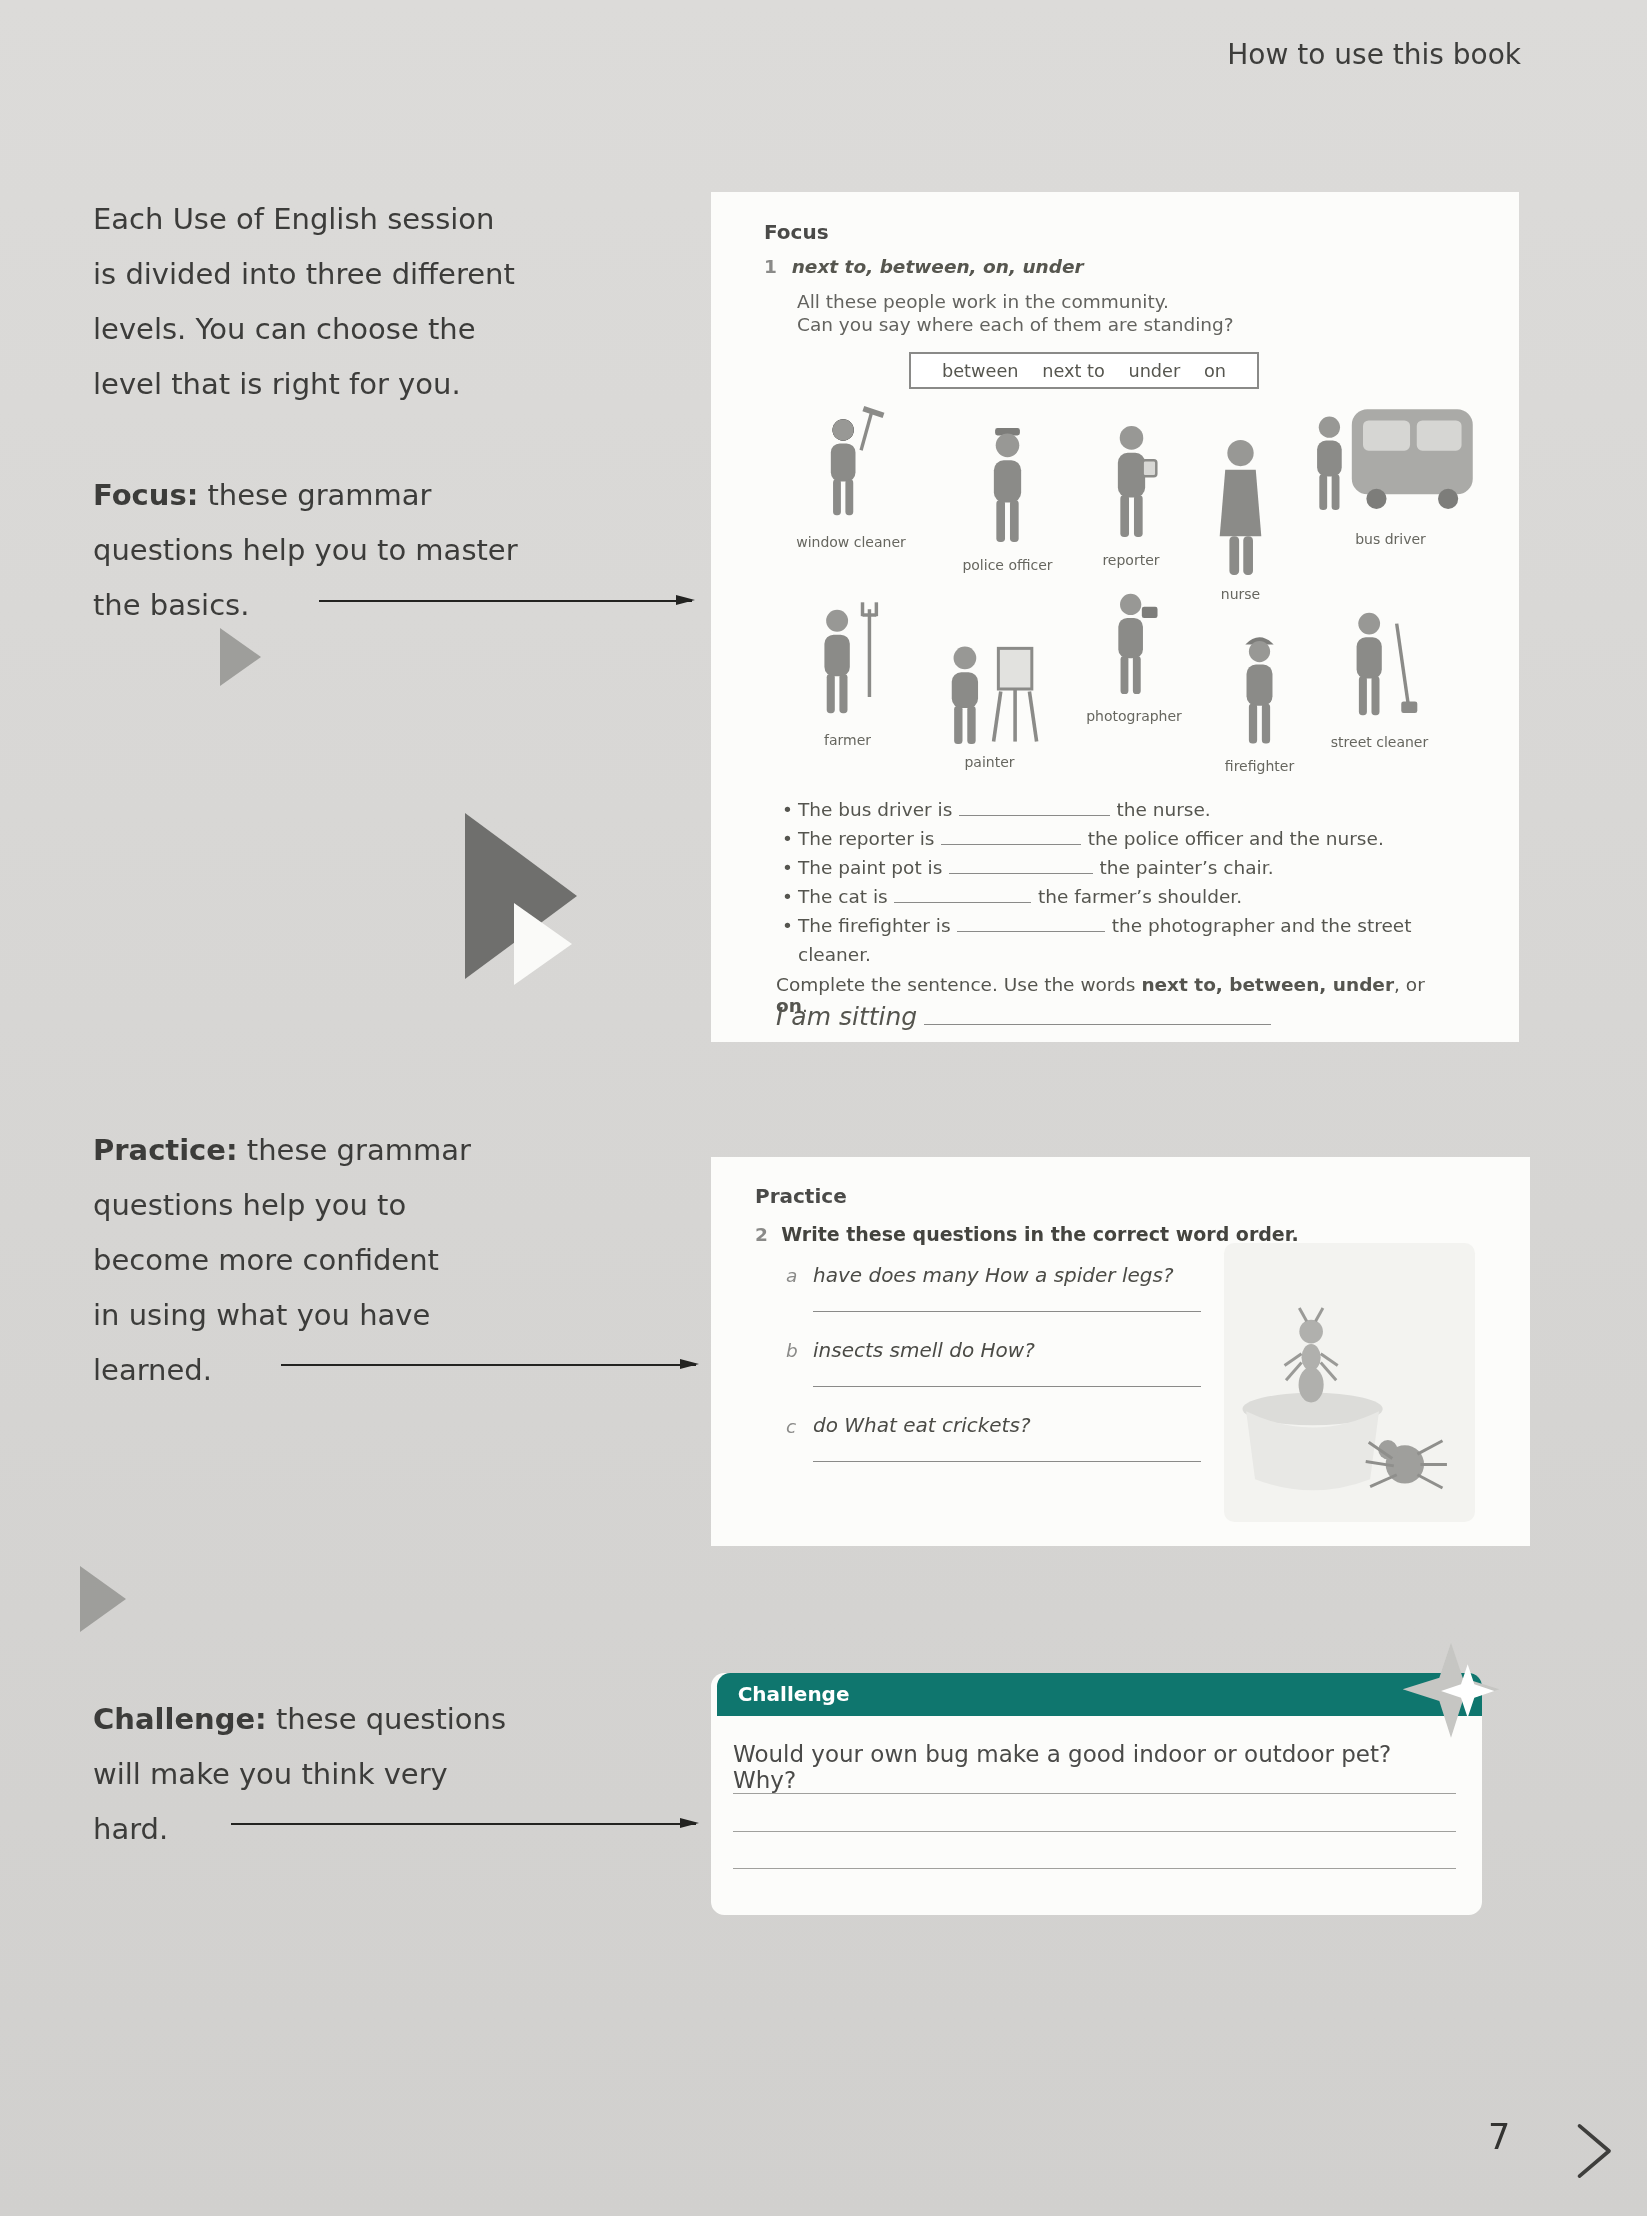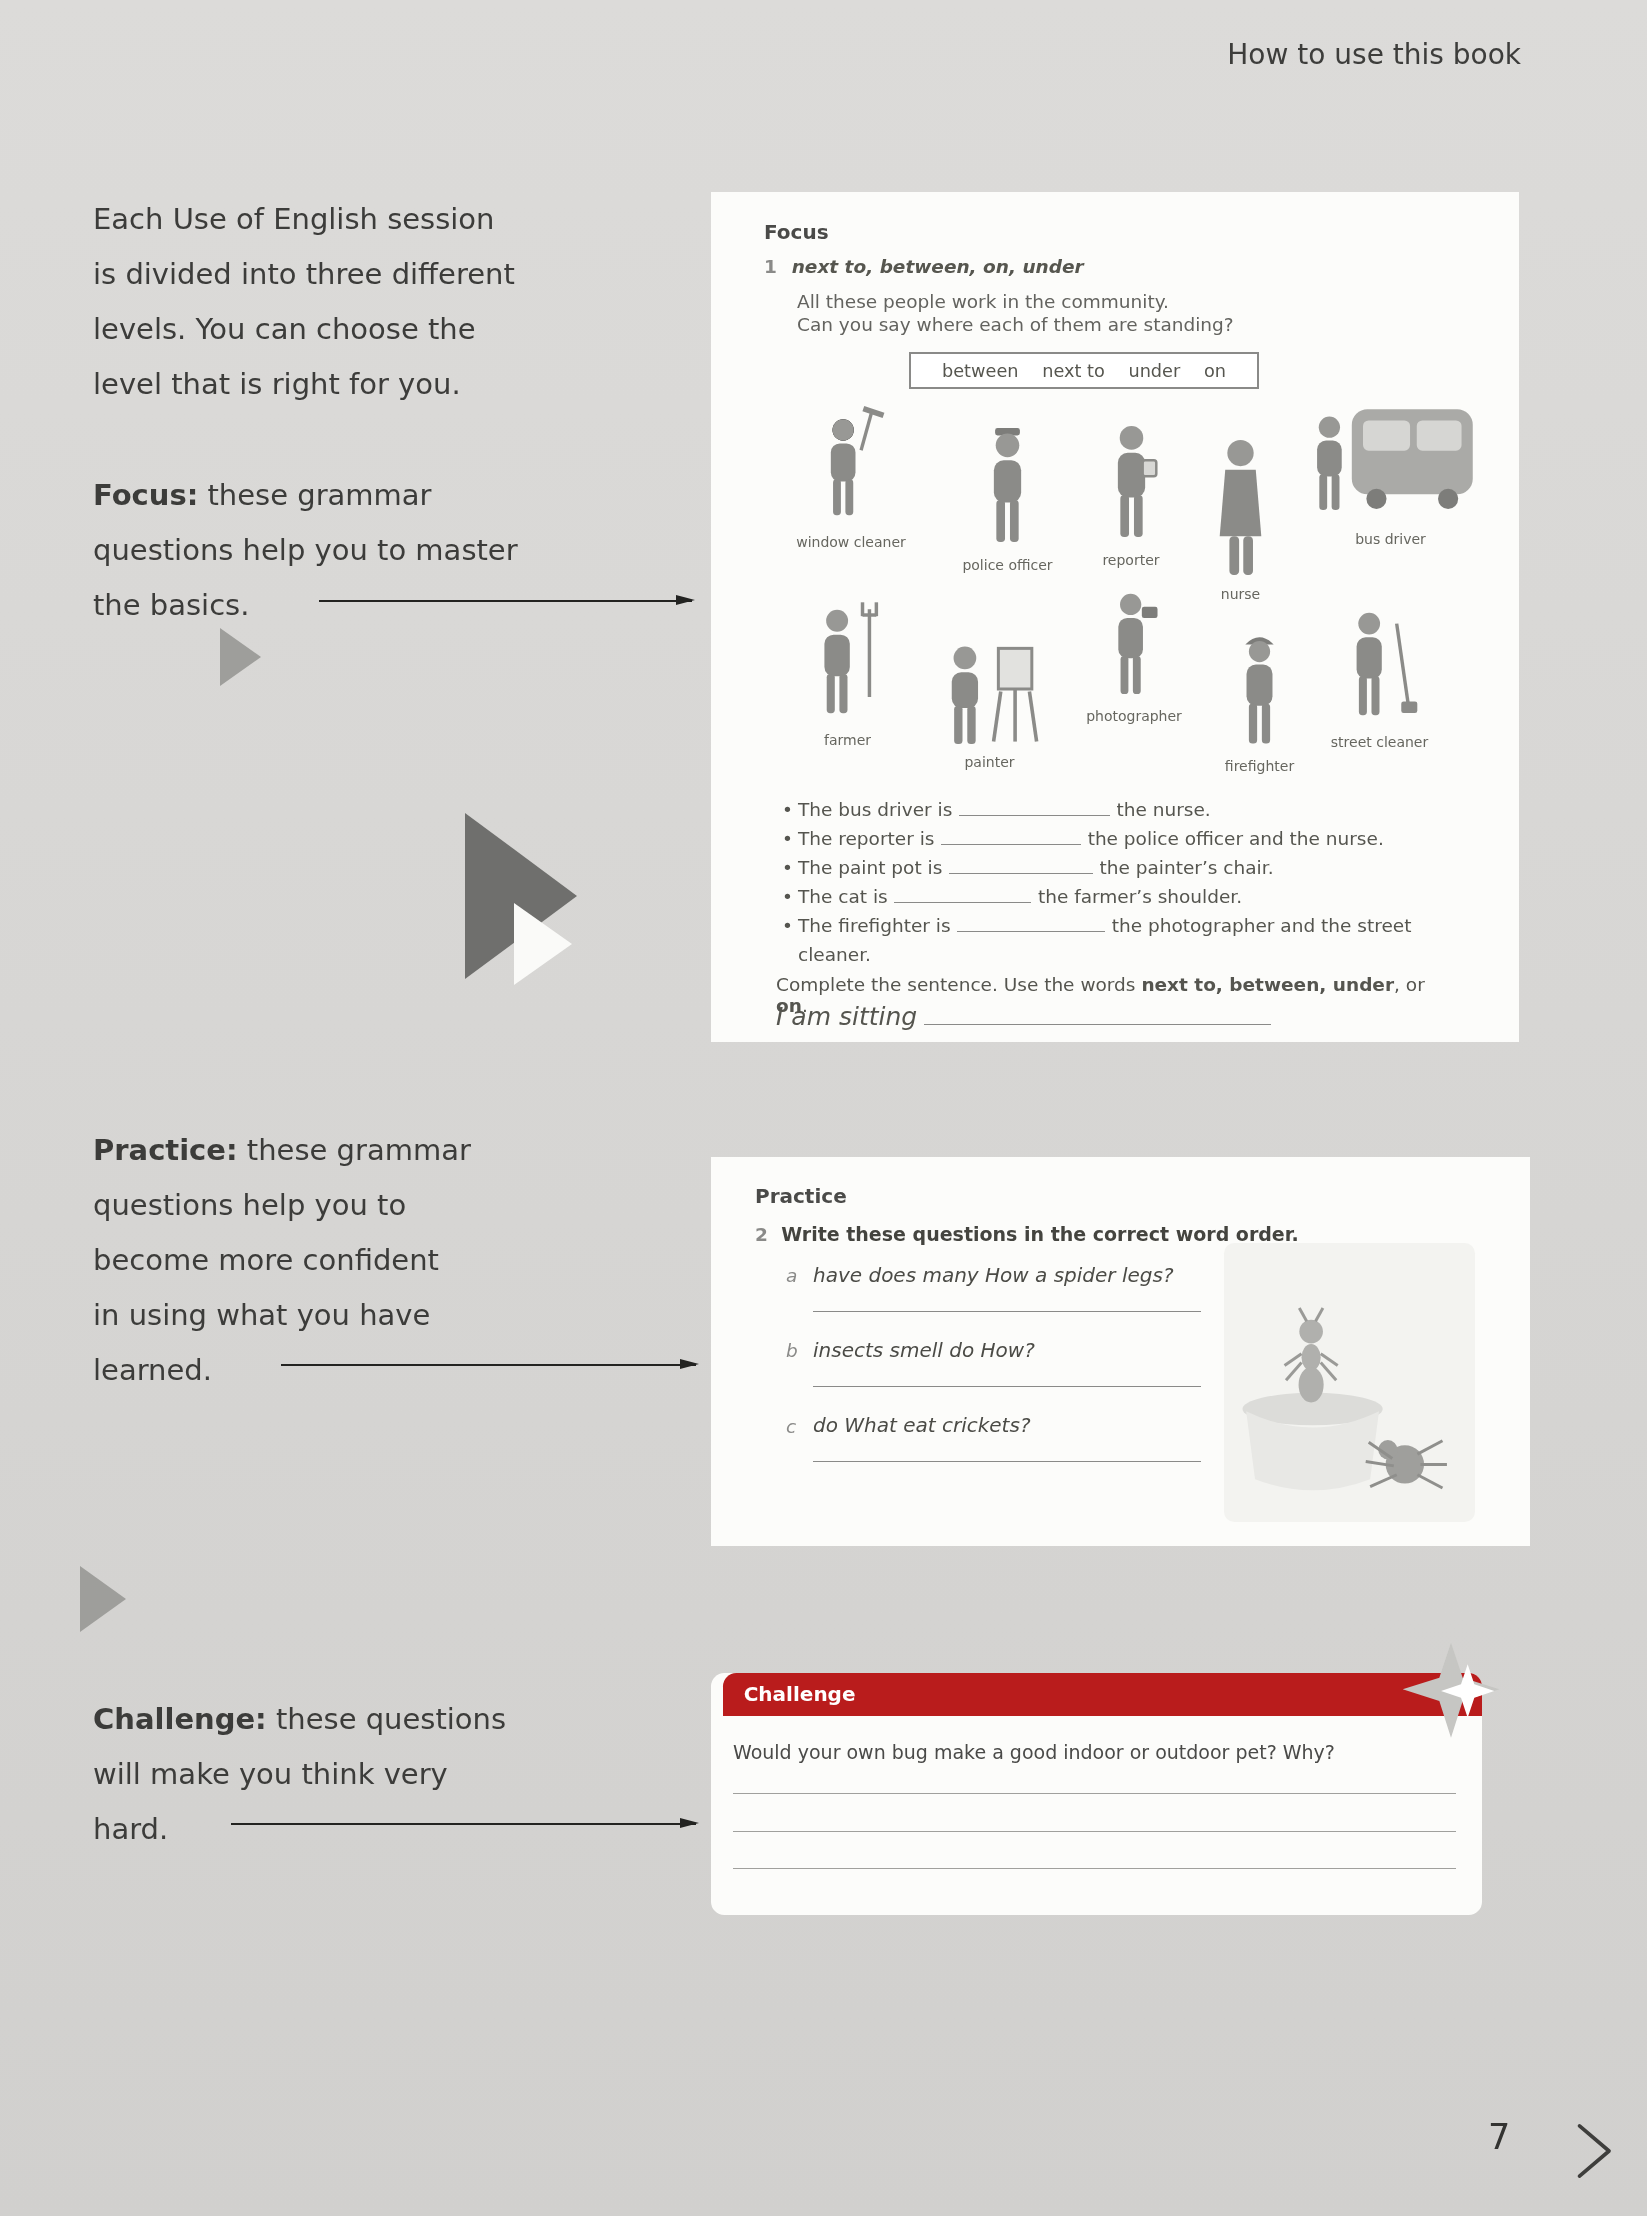--- a/index.html
+++ b/index.html
@@ -47,24 +47,24 @@
 
   
   .q-bold{font-weight:700;color:#44443f;font-size:19px;margin-left:13.3px}
   .q-letter{position:absolute;font-size:18.5px;font-style:italic;color:#8a8a88}
   .q-text{position:absolute;font-size:20px;font-style:italic;color:#4b4b46}
   .ans-line{position:absolute;border-bottom:1.5px solid #8a8a88;height:0}
   .bug-box{position:absolute;border-radius:10.3px;background:#f3f3f0;overflow:hidden}
 
   
   .challenge-card{border-radius:13.3px}
-  .challenge-header{position:absolute;left:12px;top:0;right:0;height:43px;background:#b91c1c;
+  .challenge-header{position:absolute;left:6px;top:0;right:0;height:43px;background:#0f766e;
     border-radius:13.3px 13.3px 0 0}
   .challenge-title{position:absolute;left:20.7px;top:0;line-height:43px;color:#fff;font-weight:700;font-size:20px}
-  .challenge-q{position:absolute;font-size:19px;color:#4a4a48}
+  .challenge-q{position:absolute;font-size:23px;color:#4a4a48}
   .rule-line{position:absolute;border-bottom:1.5px solid #a0a09d;height:0}
   .star{position:absolute;right:-19px;top:-32.5px;width:100px;height:100px}
 </style>
 </head>
 <body>
 
 <div id="page">
 
   <div class="page-header">How to use this book</div>
 

